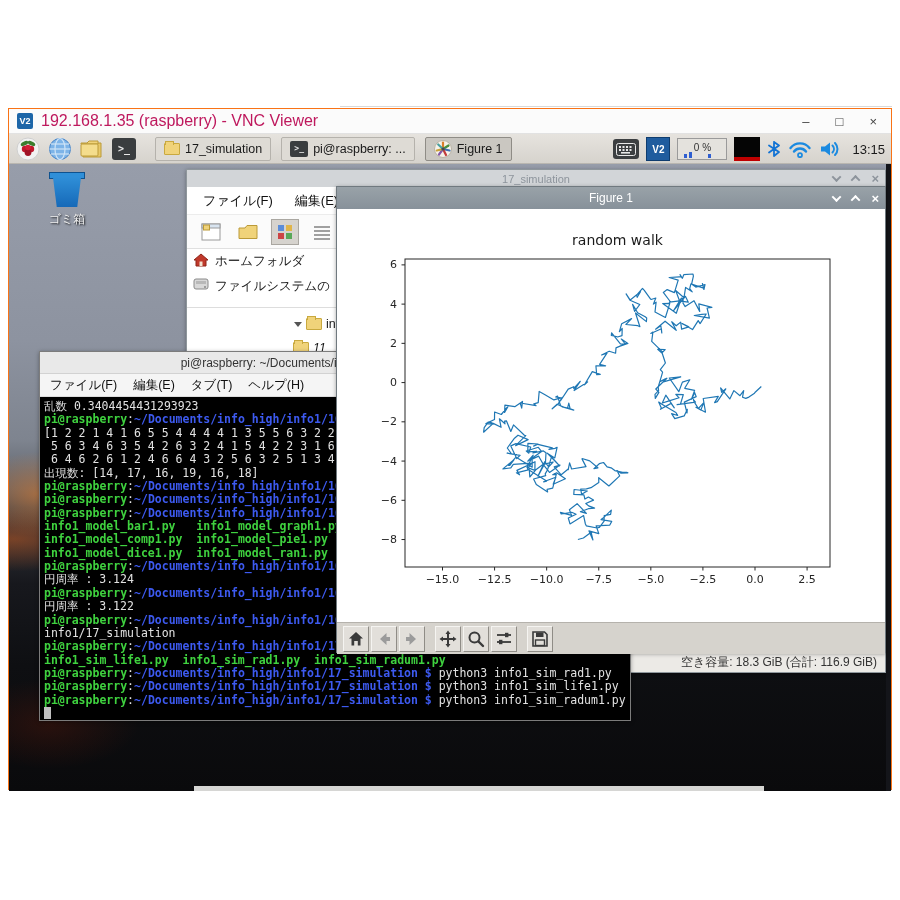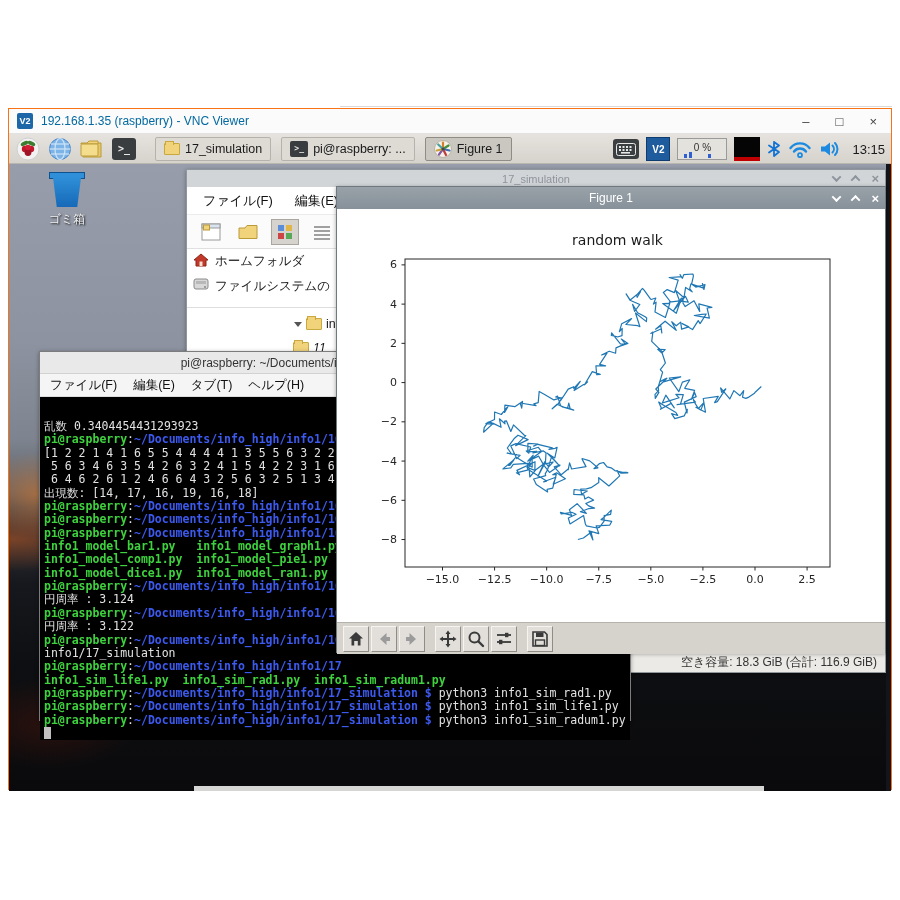--- a/index.html
+++ b/index.html
@@ -3,21 +3,21 @@
 <meta charset="utf-8">
 <style>
   * { margin:0; padding:0; box-sizing:border-box; }
   html,body { width:900px; height:900px; background:#ffffff; font-family:"Liberation Sans",sans-serif; overflow:hidden; }
   .ghost-line { position:absolute; left:340px; top:106px; width:552px; height:1px; background:#d9d9d9; }
 
   
   .vnc-window { position:absolute; left:8px; top:108px; width:884px; height:682px; border:1px solid #f97316; background:#fff; }
   .vnc-titlebar { height:25px; background:#fbfbfb; border-bottom:1px solid #e2e2e2; display:flex; align-items:center; padding:0 8px; }
   .vnc-logo { width:16px; height:16px; background:#1d66a8; color:#fff; font-size:9px; font-weight:bold; display:flex; align-items:center; justify-content:center; border-radius:2px; margin-right:8px; }
-  .vnc-title { font-size:12px; color:#0369a1; flex:1; }
+  .vnc-title { font-size:16px; color:#be185d; flex:1; }
   .vnc-controls { display:flex; gap:26px; font-size:13px; color:#444; margin-right:6px; }
   .vnc-controls span { cursor:default; }
 
   
   .taskbar { height:30px; background:linear-gradient(#e6e3de,#d6d3cd); border-bottom:1px solid #b9b6b0; display:flex; align-items:center; padding:0 6px; position:relative; }
   .launcher { width:26px; height:26px; display:flex; align-items:center; justify-content:center; margin-right:6px; }
   .tb-btn { height:24px; display:flex; align-items:center; gap:5px; padding:0 8px; margin-right:10px; border:1px solid #b5b2ac; border-radius:2px; background:#dedbd5; font-size:12.5px; color:#1a1a1a; white-space:nowrap; }
   .tb-btn.active { background:#cac7c1; border-color:#8f8c86; }
   .tray { position:absolute; right:6px; top:0; height:30px; display:flex; align-items:center; gap:7px; }
   .kbd-icon { width:26px; height:20px; background:#3c3f41; border-radius:3px; display:flex; align-items:center; justify-content:center; }
@@ -68,21 +68,21 @@
   .tree-item { height:24px; display:flex; align-items:center; gap:4px; white-space:nowrap; font-size:12.5px; }
   .caret { width:0; height:0; border-left:4px solid transparent; border-right:4px solid transparent; border-top:5px solid #555; }
   .folder-sm { width:16px; height:12px; background:#f0d37a; border:1px solid #c9a93f; border-radius:1px; position:relative; flex:none; }
   .folder-sm::before { content:""; position:absolute; top:-3px; left:0; width:7px; height:3px; background:#f0d37a; border:1px solid #c9a93f; border-bottom:none; }
   .fm-status { position:absolute; bottom:0; left:0; right:0; height:20px; background:#eceae6; border-top:1px solid #cfccc6; font-size:12px; color:#333; text-align:right; line-height:19px; padding-right:8px; }
 
   
   .term { left:30px; top:187px; width:592px; height:370px; background:#000; z-index:2; border-color:#7c7c7c; }
   .term .titlebar { height:22px; background:#e9e9e9; color:#333; border-bottom:1px solid #d2d2d2; }
   .term-menubar { height:23px; background:#f5f5f5; border-bottom:1px solid #ddd; display:flex; align-items:center; gap:16px; padding-left:10px; font-size:12.5px; color:#111; }
-  .term-body { background:#000; height:323px; padding:3px 4px; font-family:"DejaVu Sans Mono",monospace; font-size:11.5px; line-height:13.35px; white-space:pre; overflow:hidden;margin-top:20px; }
+  .term-body { background:#000; height:323px; padding:3px 4px; font-family:"DejaVu Sans Mono",monospace; font-size:11.5px; line-height:13.35px; white-space:pre; overflow:hidden; }
   .term-body .w { color:#e2e2e2; }
   .term-body .g { color:#3fd23f; font-weight:bold; }
   .term-body .b { color:#3d5af0; font-weight:bold; }
   .term-body .cursor { display:inline-block; width:7px; height:12px; background:#c0c0c0; vertical-align:-2px; }
 
   
   .fig { left:327px; top:22px; width:550px; height:467px; background:#ececec; z-index:3; border-color:#70797f; }
   .fig .titlebar { background:linear-gradient(#99a2a8,#87919a); color:#fff; }
   .fig-canvas { height:413px; background:#fff; position:relative; }
   .fig-toolbar { height:32px; background:#d6d3cd; border-top:1px solid #b5b2ac; display:flex; align-items:center; padding-left:6px; gap:2px; }

